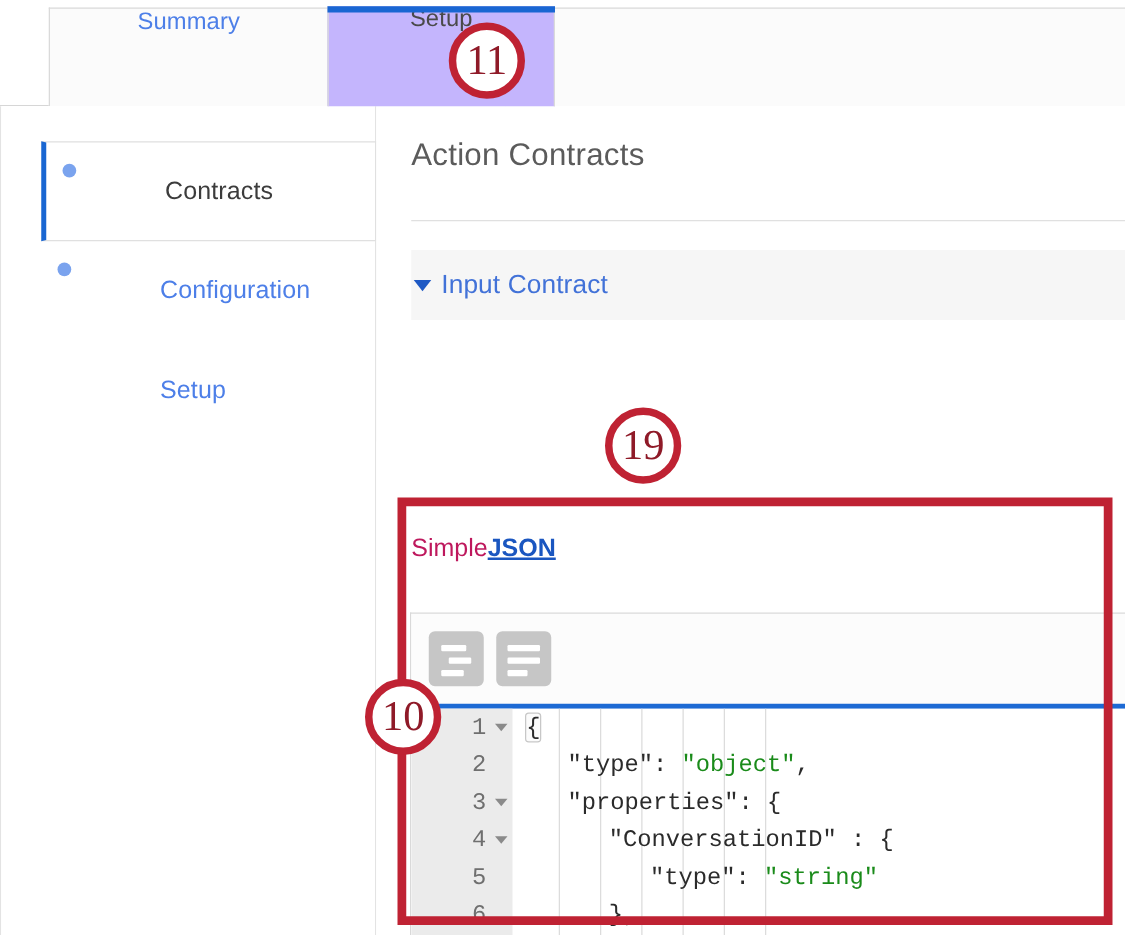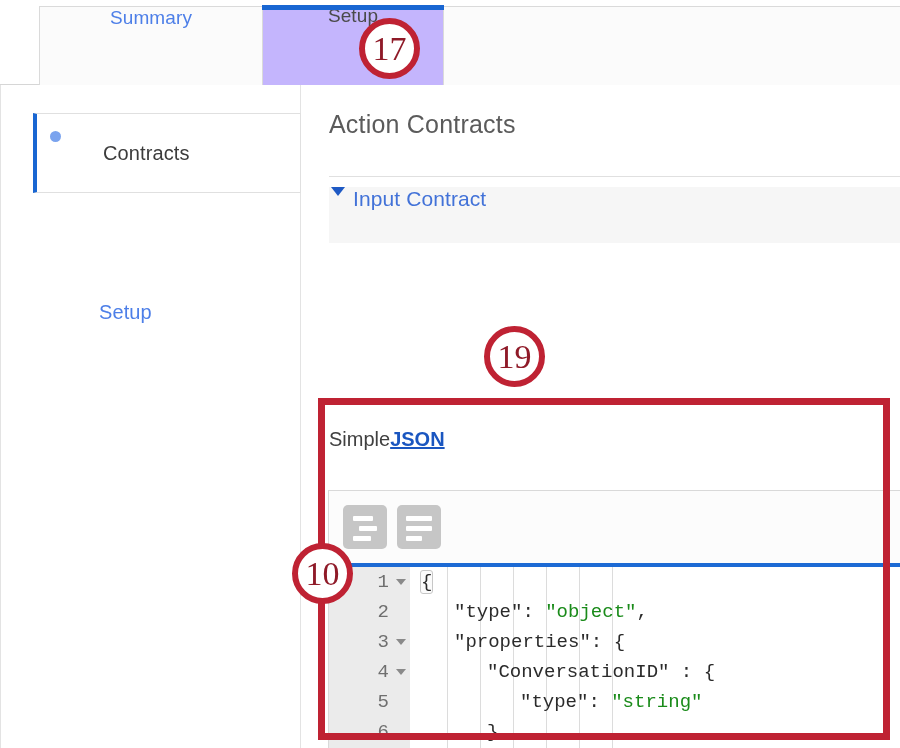--- a/index.html
+++ b/index.html
@@ -103,21 +103,21 @@
     user-select: none;
   }
   .nav-item .dot {
     position: absolute;
     left: 13px; top: 17px;
     width: 11px; height: 11px;
     border-radius: 50%;
     background: #7aa3ee;
   }
   .nav-item .nav-label {
-    margin-left: 66px;
+    margin-left: 95px;
     font-size: 20px;
     color: #4d7fe8;
     letter-spacing: .1px;
   }
   .nav-item.active {
     border: 1px solid #e0e0e0;
     border-left: 4px solid #1966d2;
   }
   .nav-item.active .nav-label { color: #3c3c3c; }
   #nav-contracts     { top: 28px; }
@@ -144,24 +144,25 @@
   }
   .title-rule {
     position: absolute;
     left: 28px; top: 91px;
     width: 572px; height: 1px;
     background: #e0e0e0;
   }
 
   .section-header {
     position: absolute;
-    left: 28px; top: 102px;
+    left: 28px; top: 115px;
     width: 572px; height: 56px;
     background: #f6f6f6;
     display: flex;
+    align-items: center;
     cursor: pointer;
     user-select: none;
   }
   .caret {
     width: 0; height: 0;
     margin-left: 2px;
     margin-right: 8px;
     border-left: 7px solid transparent;
     border-right: 7px solid transparent;
     border-top: 9px solid #1e59c4;
@@ -173,21 +174,21 @@
   }
 
   .format-toggle {
     position: absolute;
     left: 28px; top: 343px;
     display: flex;
     align-items: baseline;
     font-size: 20px;
   }
   .fmt-simple {
-    color: #404040;
+    color: #be185d;
     cursor: pointer;
   }
   .fmt-json {
     color: #1a56c0;
     font-weight: bold;
     text-decoration: underline;
     cursor: pointer;
     text-align: center;
   }
 
@@ -337,20 +338,24 @@
 
 <div class="content-area">
 
   <div class="sidenav">
 
     <div class="nav-item active" id="nav-contracts">
       <span class="dot"></span>
       <span class="nav-label">Contracts</span>
     </div>
 
+    <div class="nav-item" id="nav-configuration">
+      <span class="dot"></span>
+      <span class="nav-label">Configuration</span>
+    </div>
 
     <div class="nav-item" id="nav-test">
       <span class="nav-label">Setup</span>
     </div>
   </div>
 
   <div class="main">
 
     <div class="page-title">Action Contracts</div>
     <div class="title-rule"></div>
@@ -400,21 +405,21 @@
             <div class="code-line" style="top: 180px;"><span class="ln">7</span><span class="code-text" style="left: 158px;"></span></div>
           </div>
       </div>
     </div>
   </div>
 </div>
 
 <div class="annot-rect" style="left:318px; top:398px; width:572px; height:342px;"></div>
 
 <div class="annot-circle" style="left:359px; top:18px; width:61px; height:61px;">
-  <span>17</span>
+  <span>11</span>
 </div>
 
 <div class="annot-circle" style="left:484px; top:326px; width:61px; height:61px;">
   <span>19</span>
 </div>
 
 <div class="annot-circle" style="left:292px; top:543px; width:61px; height:61px;">
   <span>10</span>
 </div>
 

